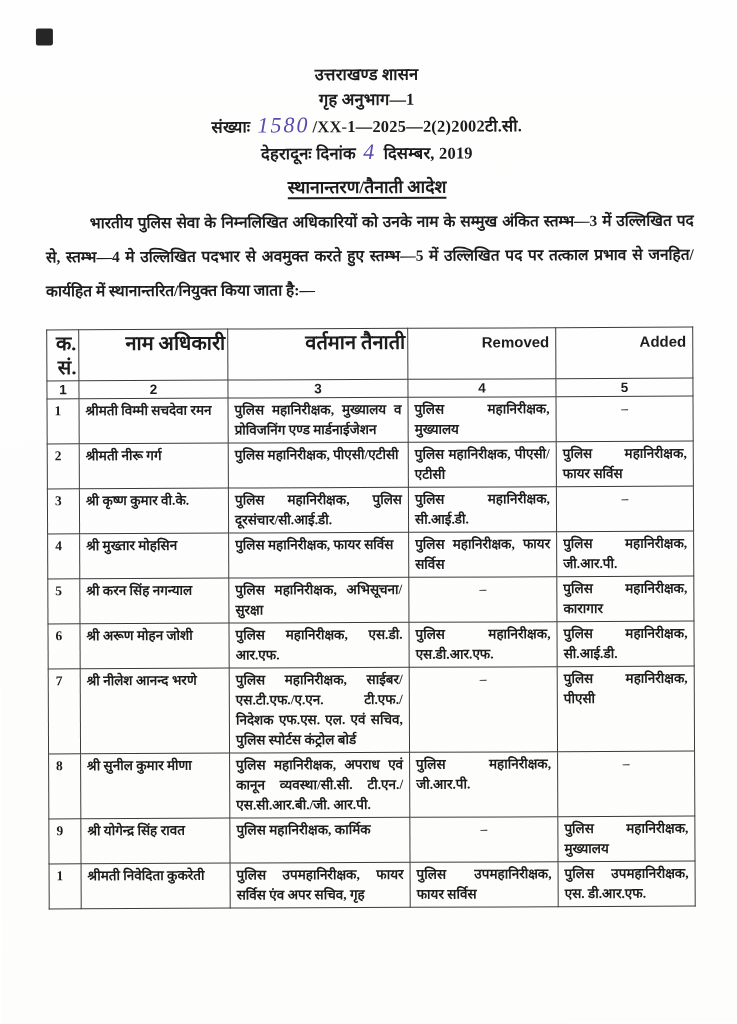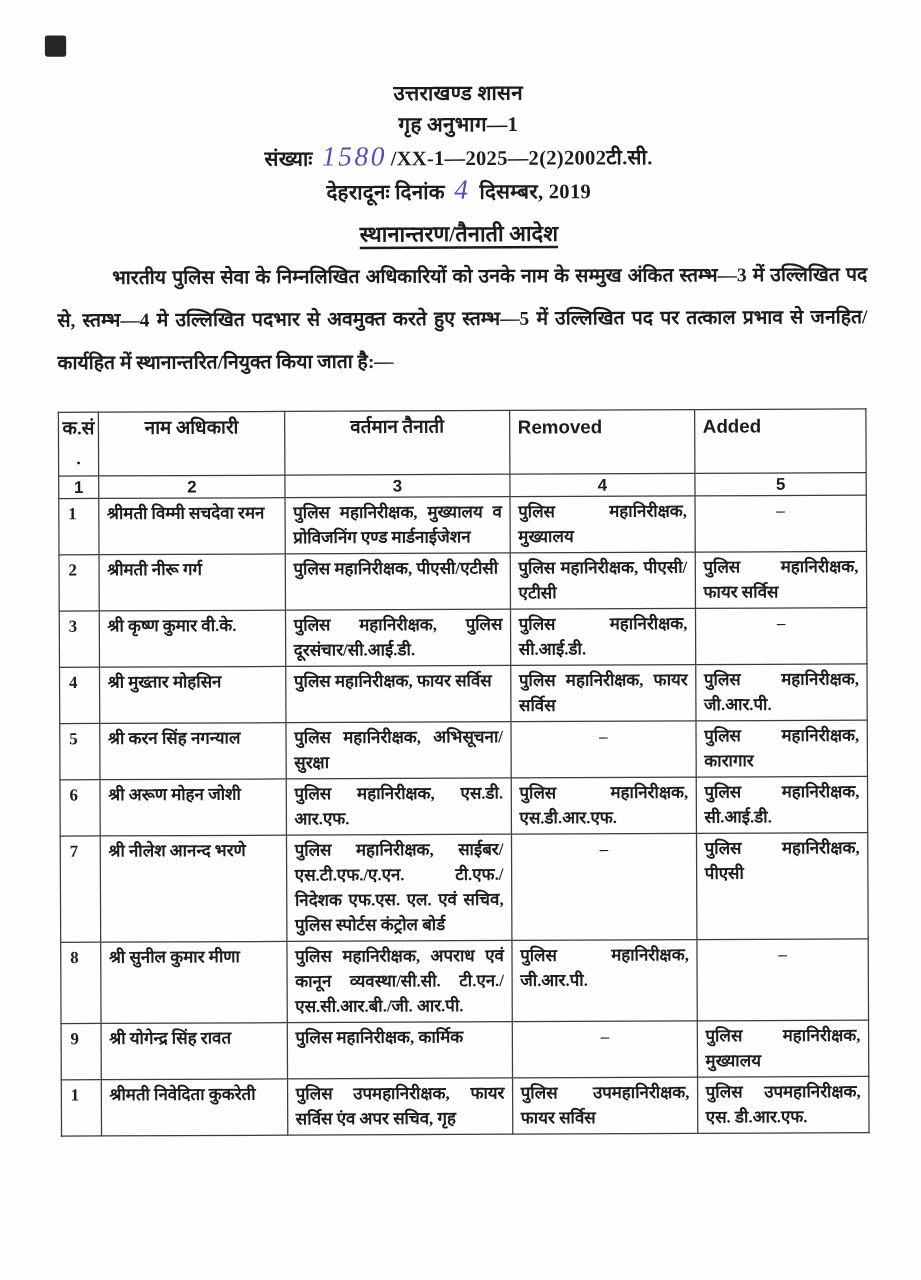--- a/index.html
+++ b/index.html
@@ -82,27 +82,27 @@
   .transfer-table th, .transfer-table td {
     border: 1.4px solid #3c3c3c;
     vertical-align: top;
     padding: 2px 6px;
     font-size: 13.5px;
     line-height: 20px;
     font-weight: 600;
     word-break: break-word;
   }
   .transfer-table thead th.hn {
-    text-align: center;
-    font-size: 15px;
+    text-align: right;
+    font-size: 20px;
     line-height: 24px;
     padding: 1px 2px;
   }
   .transfer-table thead th.en {
-    text-align: left;
+    text-align: right;
     font-family: "Liberation Sans", "DejaVu Sans", sans-serif;
     font-size: 15px;
     line-height: 24px;
     font-weight: bold;
   }
   .transfer-table .num-row td {
     text-align: center;
     font-weight: bold;
     font-family: "Liberation Sans", "DejaVu Sans", sans-serif;
     font-size: 13.5px;

